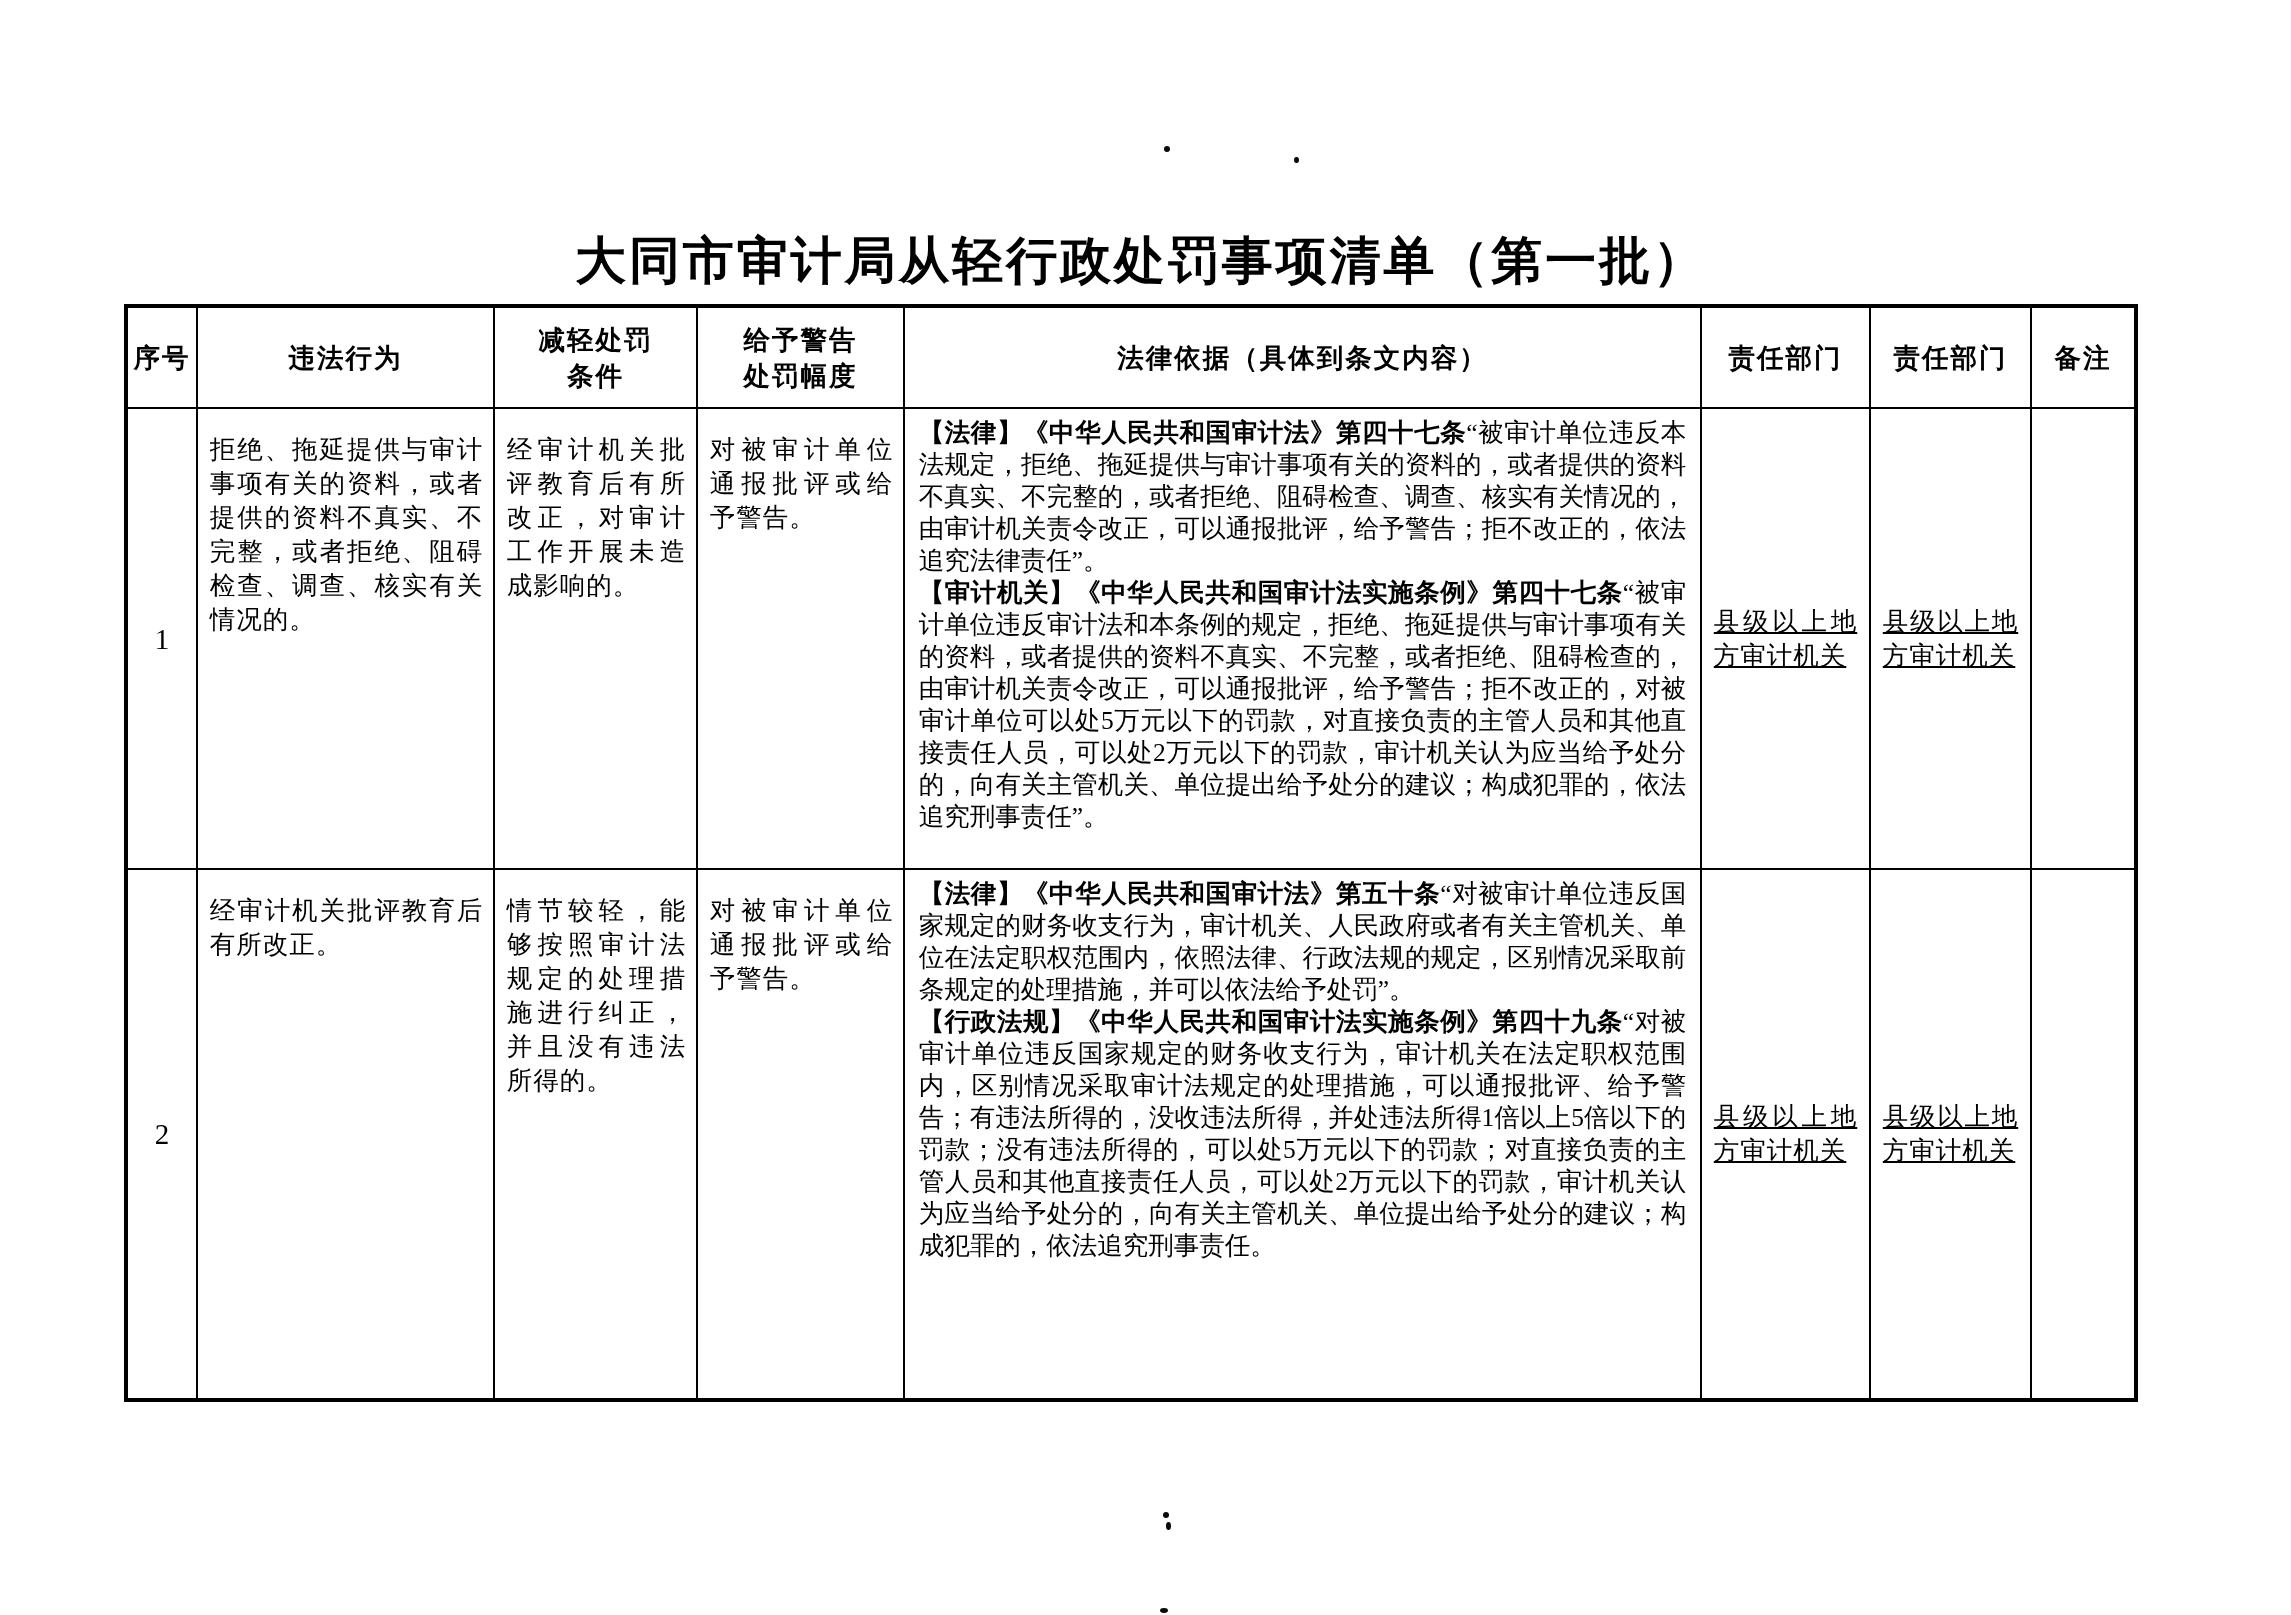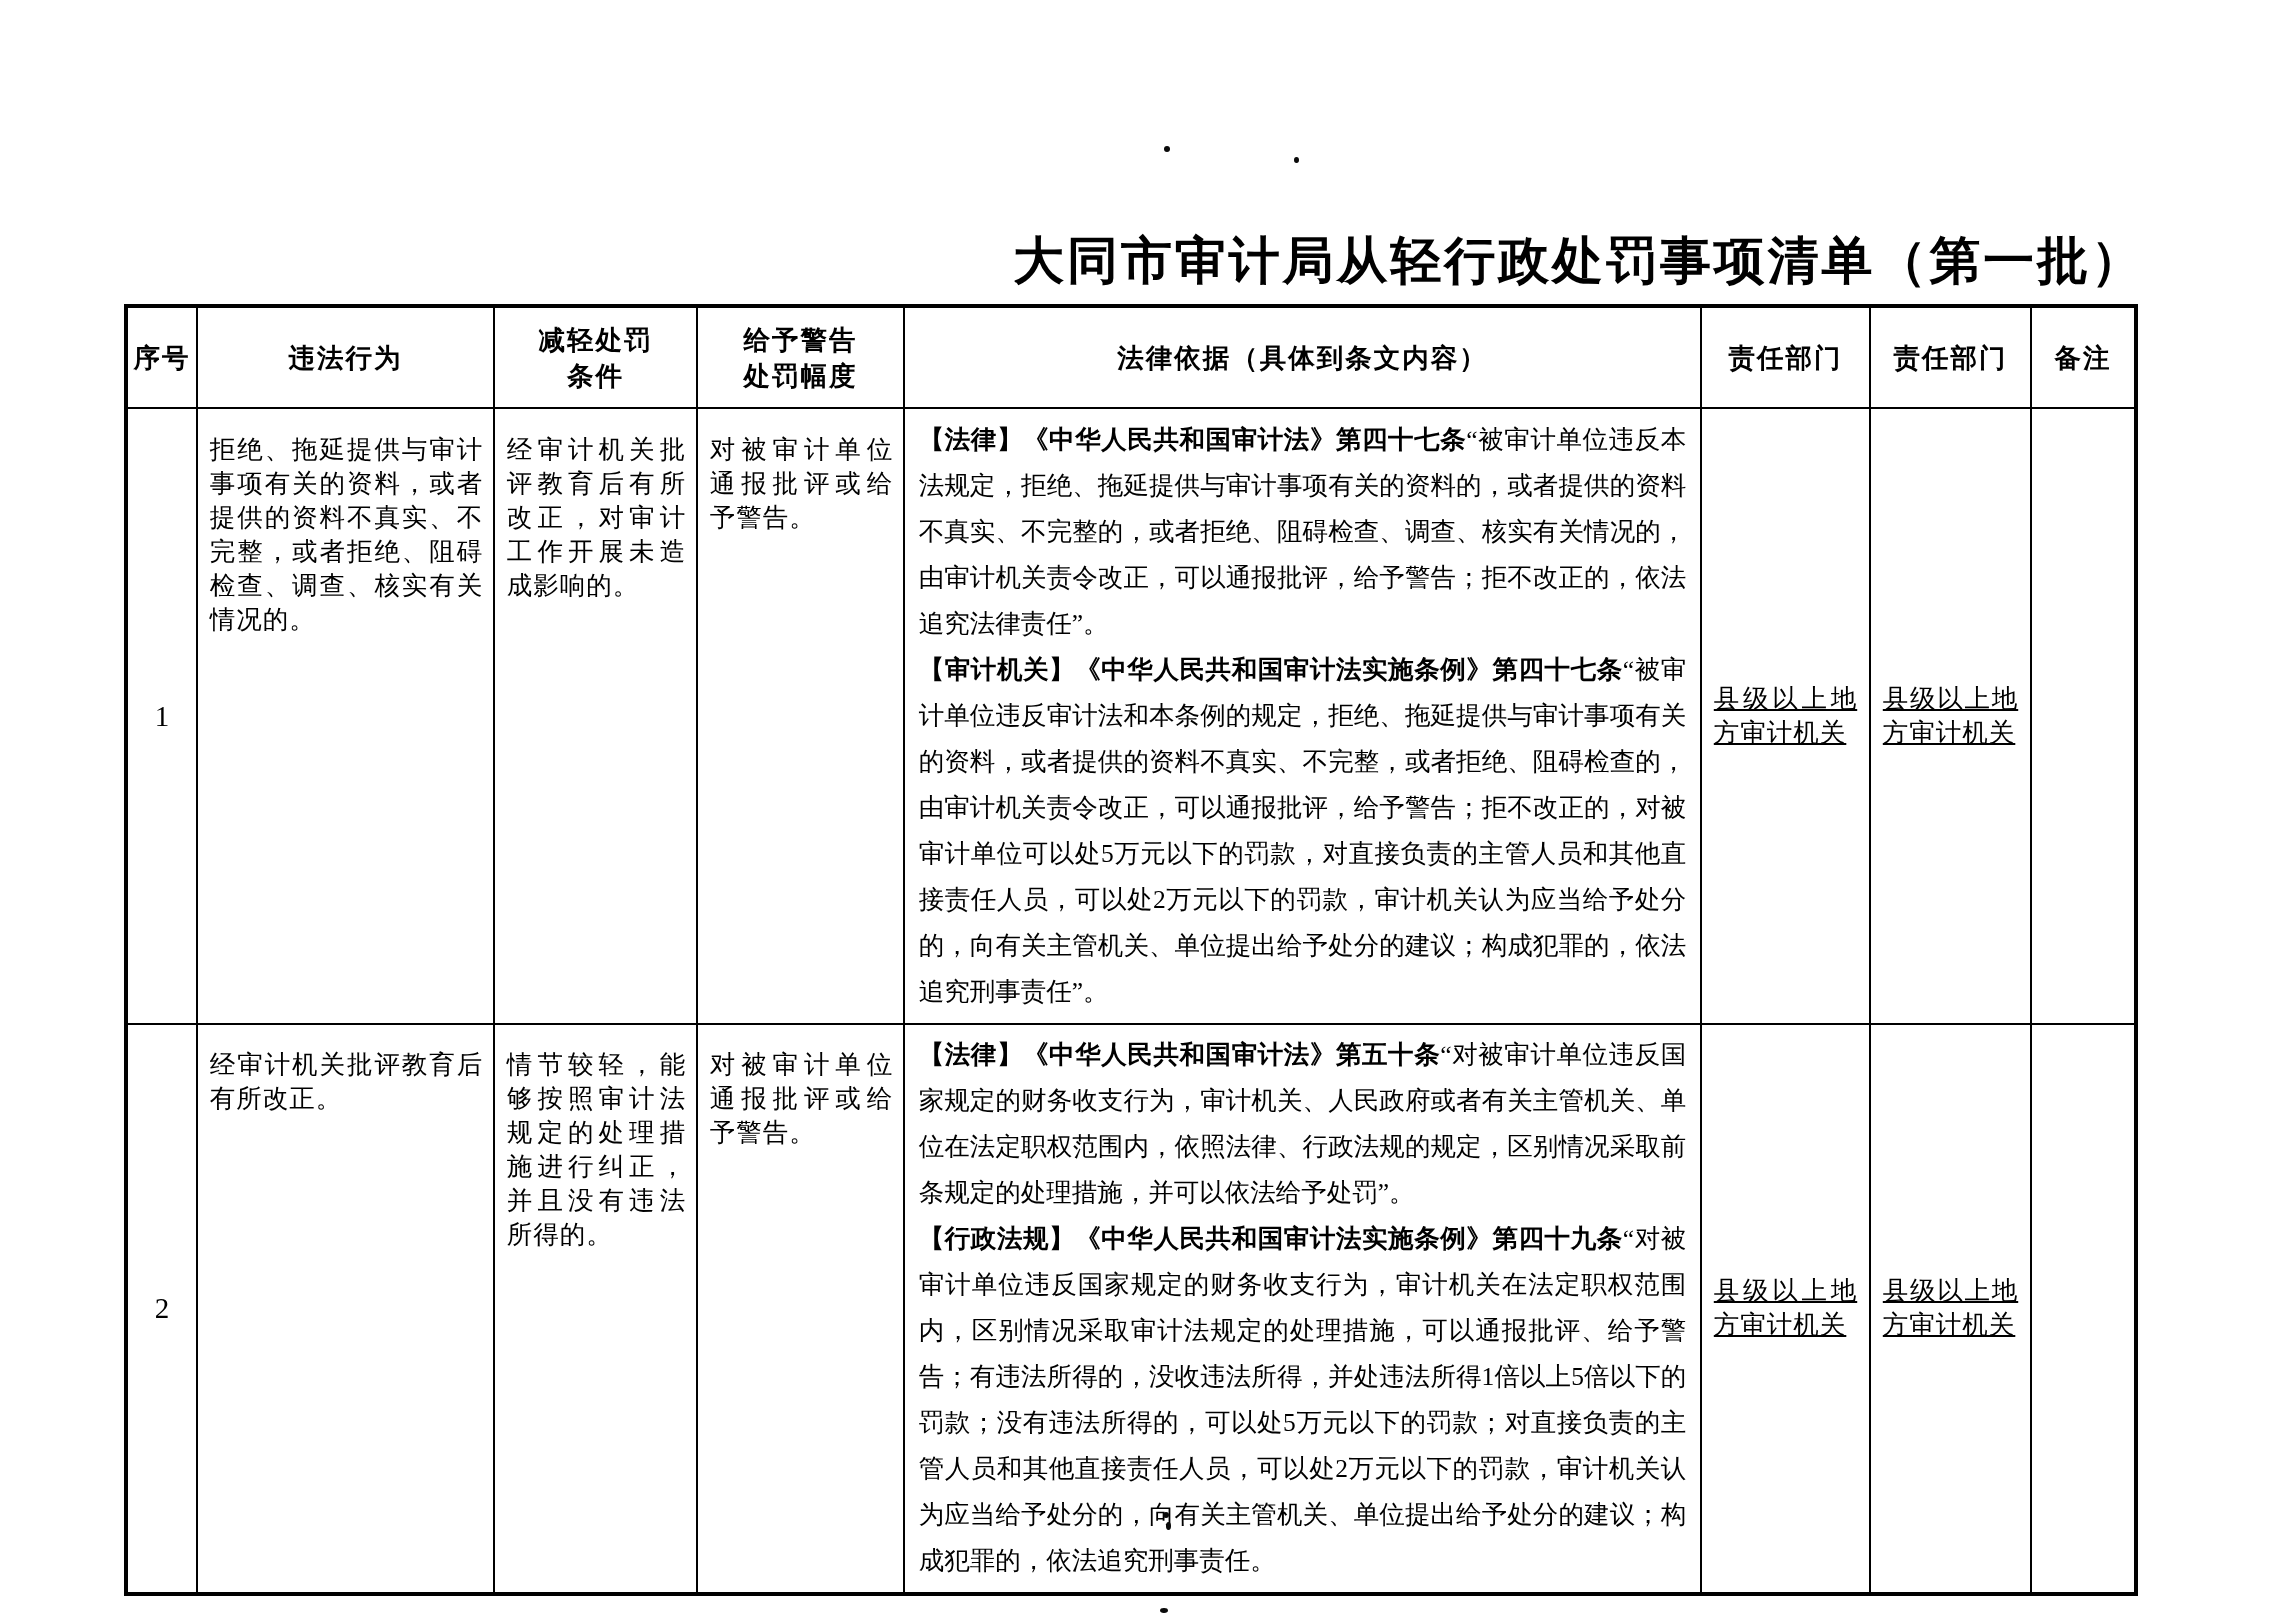--- a/index.html
+++ b/index.html
@@ -2,38 +2,38 @@
 <html><head>
 <meta charset="utf-8">
 <style>
   html,body{margin:0;padding:0;background:#fff;}
   .page{
     position:relative;width:2292px;height:1615px;background:#ffffff;
     font-family:"Liberation Serif","DejaVu Serif",serif;color:#000;overflow:hidden;
   }
   .title{
     position:absolute;left:137px;top:233px;width:2008px;margin:0;
-    text-align:right;font-size:51px;font-weight:bold;letter-spacing:2.9px;line-height:1.1;
+    text-align:center;font-size:51px;font-weight:bold;letter-spacing:2.9px;line-height:1.1;
   }
   table.main{
     position:absolute;left:124px;top:304px;width:2008px;height:897px;
     border-collapse:collapse;table-layout:fixed;border:4.9px solid #000;
   }
   th,td{border:2.9px solid #000;overflow:hidden;}
   thead tr{height:102px;}
   th{
     font-size:26.5px;font-weight:bold;text-align:center;vertical-align:middle;
     white-space:pre-line;letter-spacing:2px;padding:0 3.9px;
   }
   tbody tr.r1{height:461px;}
   tbody tr.r2{height:531px;}
   td{font-size:25.5px;line-height:34px;}
   td.seq{text-align:center;vertical-align:middle;font-size:29px;font-family:"Liberation Serif","DejaVu Serif",serif;}
   td.toptext{vertical-align:top;padding:23.5px 9.8px 7.8px 11.8px;text-align:justify;letter-spacing:1px;}
-  td.legal{vertical-align:top;padding:7.8px 13.7px 7.8px 13.7px;text-align:justify;line-height:46px;}
+  td.legal{vertical-align:top;padding:7.8px 13.7px 7.8px 13.7px;text-align:justify;line-height:32px;}
   td.midtext{vertical-align:middle;padding:0 11.8px;text-align:justify;letter-spacing:1px;text-decoration:underline;}
   td.remarks{vertical-align:middle;}
   .law-para{margin:0;}
   .law-cite{font-weight:bold;}
   .speck{position:absolute;background:#0a0a0a;border-radius:50%;}
   .s1{left:1164px;top:146px;width:5.9px;height:5.9px;}
   .s2{left:1294px;top:157px;width:4.9px;height:5.9px;}
   .s3{left:1163px;top:1512px;width:5.9px;height:5.9px;}
   .s4{left:1166px;top:1522px;width:4.9px;height:7.8px;}
   .s5{left:1160px;top:1608px;width:7.8px;height:4.9px;}

